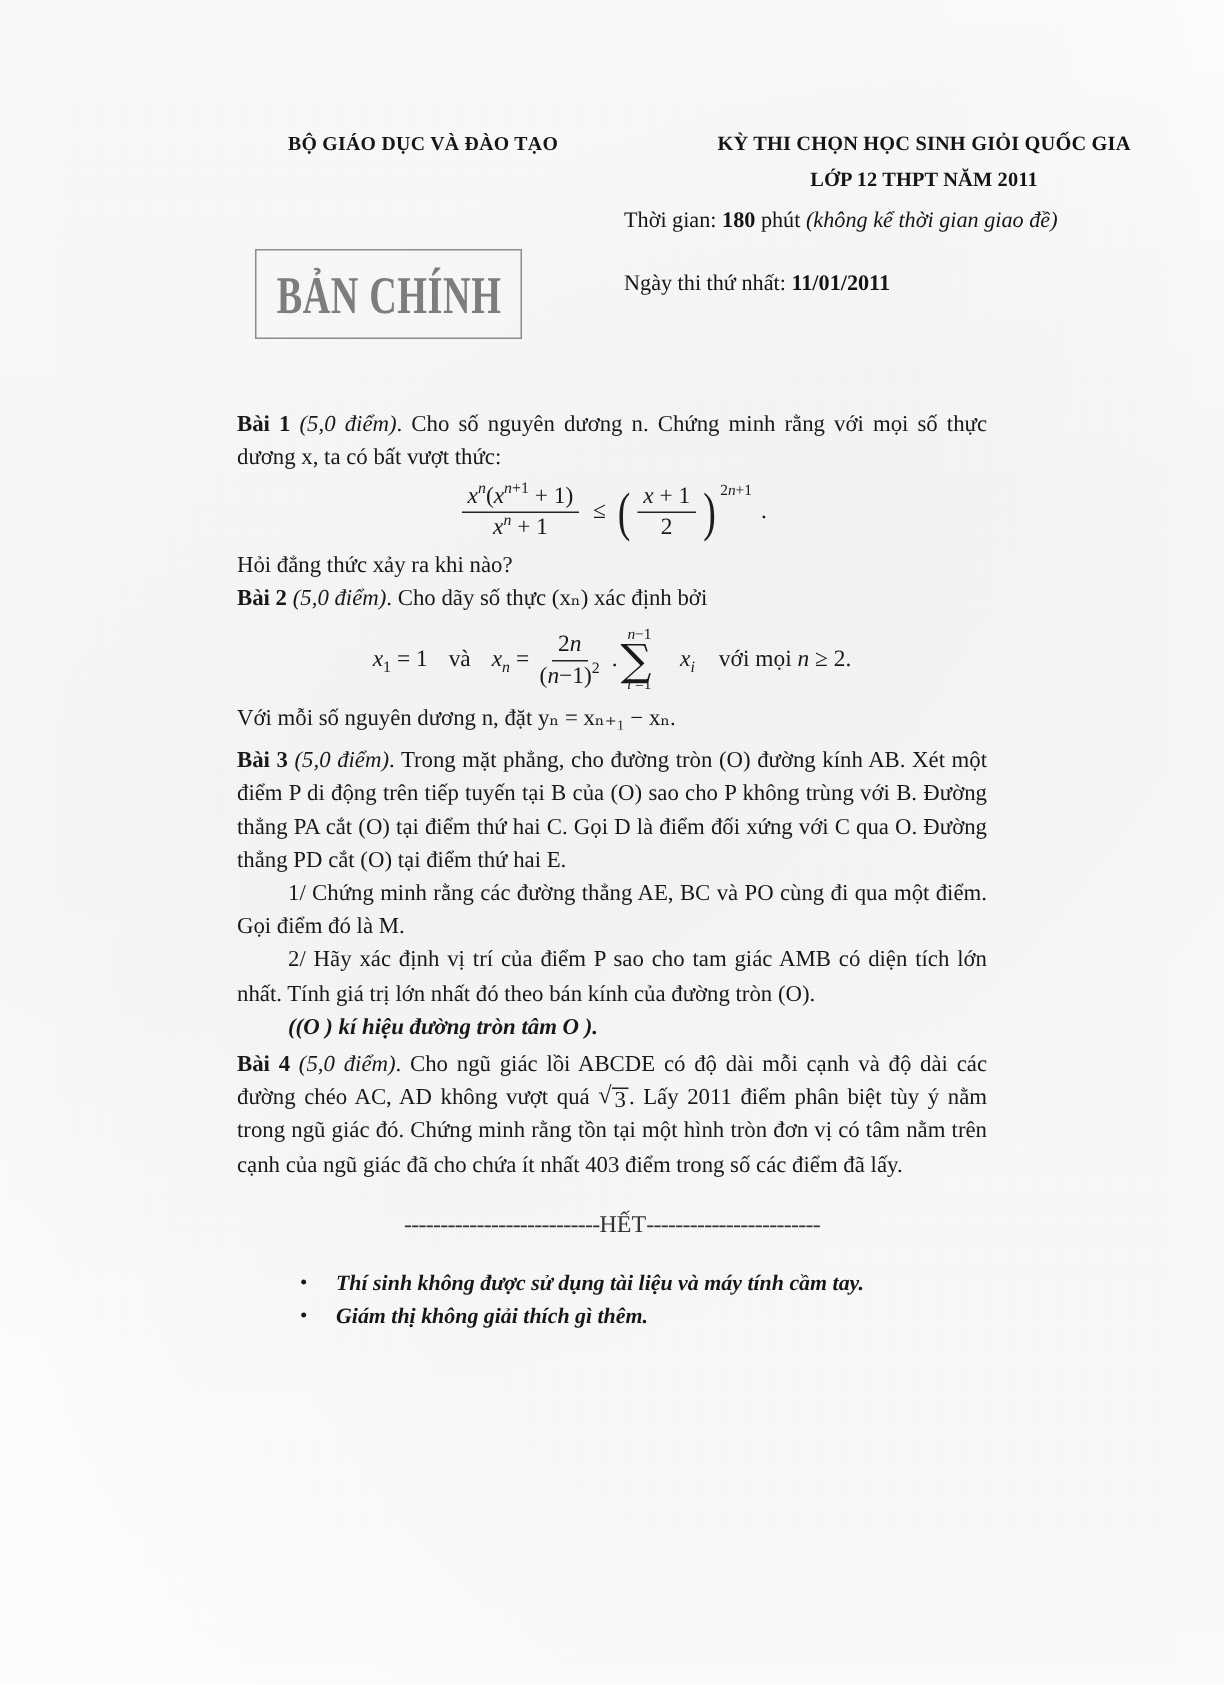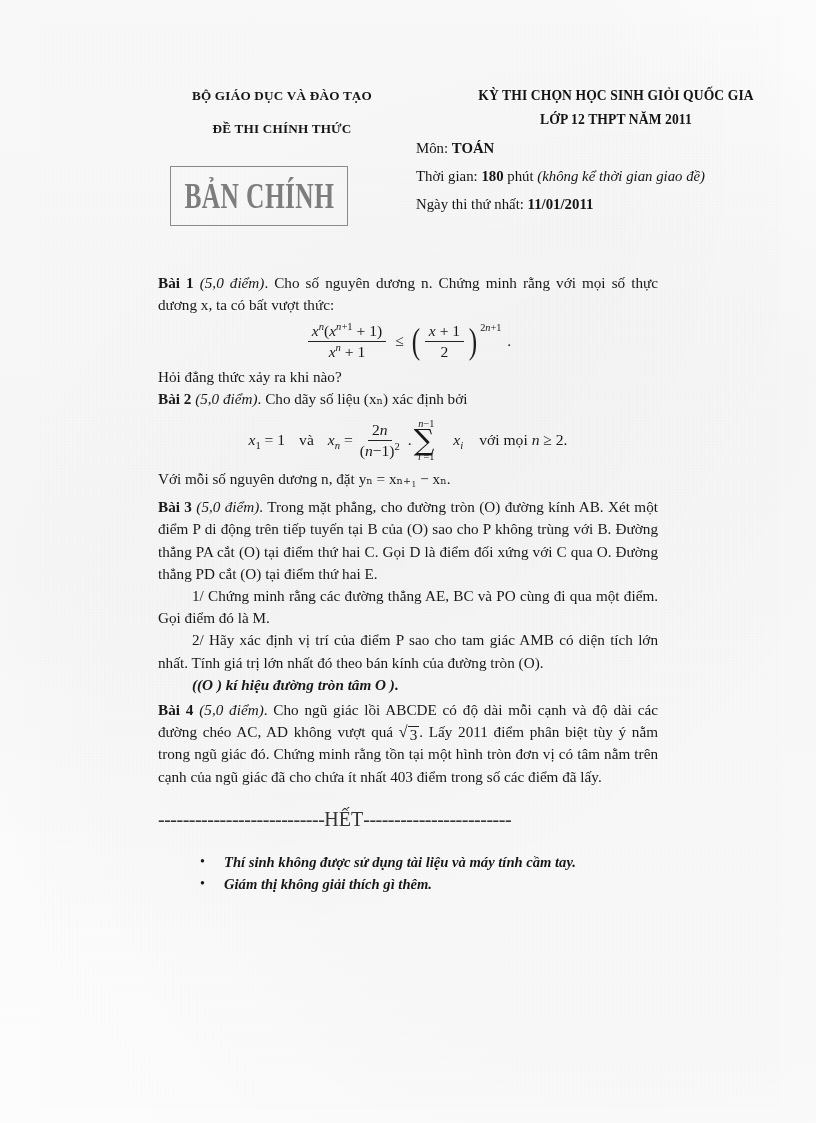--- a/index.html
+++ b/index.html
@@ -121,21 +121,21 @@
     color: #141414;
     letter-spacing: 0.1px;
   }
   .meta-row {
     font-size: 14.8px;
     margin-top: 12px;
     white-space: nowrap;
     color: #141414;
   }
   .meta-row.r2 { margin-top: 11px; }
-  .meta-row.r3 { margin-top: 11px; }
+  .meta-row.r3 { margin-top: 25px; }
   .meta-row b { font-weight: bold; }
   .meta-row i { font-style: italic; }
 
   
   .body-col {
     position: absolute;
     left: 158px;
     top: 272px;
     width: 500px;
     font-size: 15.2px;
@@ -228,22 +228,22 @@
   .sqrt .rad { font-size: 1.06em; line-height: 1; }
   .sqrt .rand {
     border-top: 1.1px solid #222;
     padding: 0 2px;
     margin-top: 1.5px;
     line-height: 1.08;
   }
 
   
   .het-line {
-    text-align: left;
-    font-size: 20px;
+    text-align: center;
+    font-size: 16px;
     letter-spacing: 0px;
     margin-top: 17px;
     color: #333;
     white-space: nowrap;
   }
   .het-dash { letter-spacing: -0.5px; }
 
   
   .notes {
     margin-top: 17px;
@@ -273,35 +273,30 @@
 
 <div class="page">
   <div class="grain"></div>
 
   <div class="content">
 
     <div class="header">
 
       <div class="hdr-left">
         <div class="ministry">BỘ GIÁO  DỤC VÀ ĐÀO TẠO</div>
-        <div class="official">ĐỀ THI CHÍNH THỨC</div>
       </div>
 
       <div class="stamp-box">
         <span class="stamp-text">BẢN CHÍNH</span>
       </div>
 
       <div class="hdr-right">
         <div class="exam-title">KỲ THI CHỌN HỌC SINH GIỎI QUỐC GIA</div>
         <div class="exam-grade">LỚP 12 THPT NĂM 2011</div>
 
-        <div class="meta-row">
-          <span>Môn:</span>
-          <b>TOÁN</b>
-        </div>
 
         <div class="meta-row r2">
           <span>Thời gian:</span>
           <b>180</b>
           <span>phút</span>
           <i>(không kể thời gian giao đề)</i>
         </div>
 
         <div class="meta-row r3">
           <span>Ngày thi thứ nhất:</span>
@@ -332,21 +327,21 @@
               <span class="exp-out">2<span class="mathvar">n</span>+1</span>
             </span>
             <span style="margin-left:6px;">.</span>
           </span>
         </div>
 
         <p class="para nojust">Hỏi đẳng thức xảy ra khi nào?</p>
       </div>
 
       <div>
-        <p class="para nojust"><span class="lbl">Bài 2</span> <span class="it">(5,0 điểm)</span><span>. Cho dãy số liệu (xₙ) xác định bởi</span></p>
+        <p class="para nojust"><span class="lbl">Bài 2</span> <span class="it">(5,0 điểm)</span><span>. Cho dãy số thực (xₙ) xác định bởi</span></p>
 
         <div class="display" style="margin-top:8px;">
           <span class="mrow">
             <span><span class="mathvar">x</span><sub class="sm">1</sub> = 1</span>
             <span style="margin:0 14px;">và</span>
             <span><span class="mathvar">x</span><sub class="sm"><span class="mathvar">n</span></sub> =</span>
             <span class="frac">
               <span class="num">2<span class="mathvar">n</span></span>
               <span class="den">(<span class="mathvar">n</span>−1)<sup class="sm">2</sup></span>
             </span>

